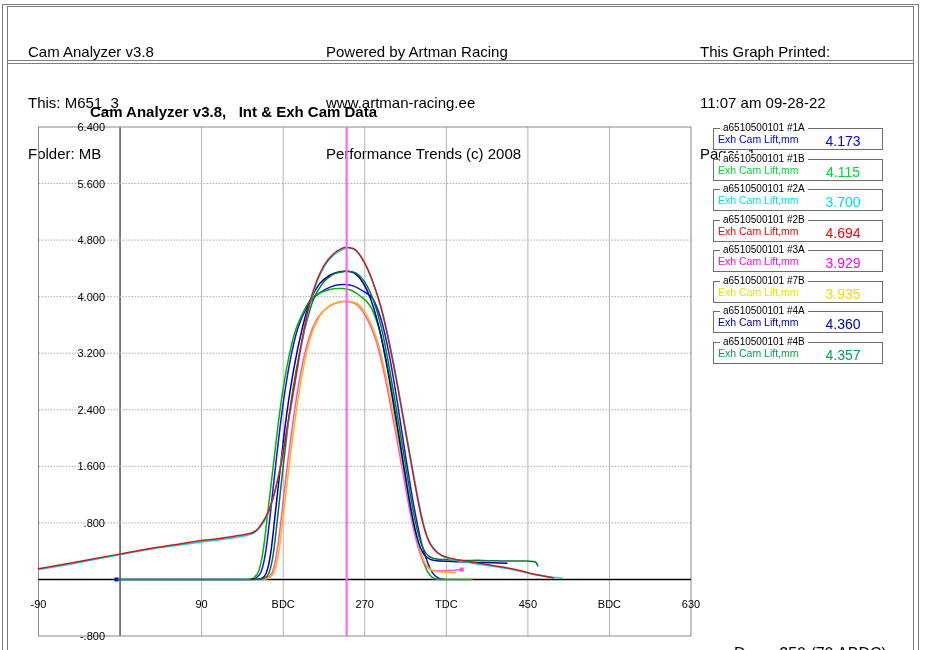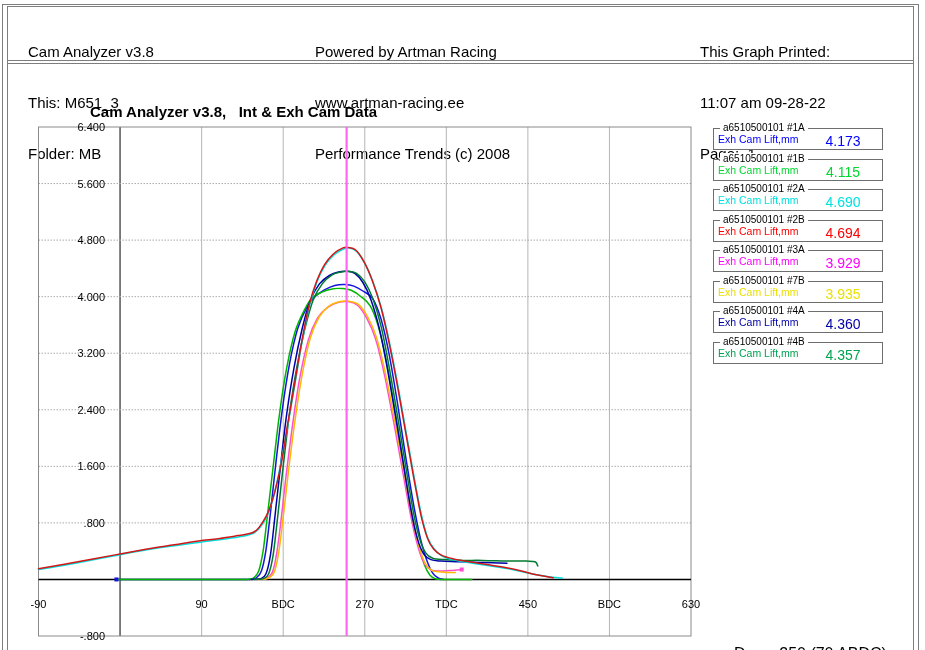--- a/index.html
+++ b/index.html
@@ -4,21 +4,21 @@
 <style>
   html,body{margin:0;padding:0}
   body{width:925px;height:650px;position:relative;background:#fff;overflow:hidden;
        font-family:"Liberation Sans",sans-serif;color:#000}
   .abs{position:absolute}
   #frame-outer{left:2px;top:4px;width:915px;height:645px;border:1px solid #7e7e7e;border-bottom:none}
   #frame-inner{left:7px;top:6px;width:905px;height:643px;border:1px solid #7e7e7e;border-bottom:none}
   #header-divider{left:7px;top:60px;width:907px;height:2px;border-top:1px solid #7e7e7e;border-bottom:1px solid #7e7e7e}
   .hdr{font-size:15px;line-height:17px;white-space:pre}
   #hdr-left{left:28px;top:9px}
-  #hdr-center{left:315px;top:9px}
+  #hdr-center{left:326px;top:9px}
   #hdr-right{left:700px;top:9px}
   #chart-title{left:90px;top:103px;font-size:15px;font-weight:bold;white-space:pre}
   #chart-svg{left:0;top:0}
   .legend-box{position:absolute;left:713px;width:168px;height:20px;border:1px solid #6e6e6e;background:transparent}
   .lg-title{position:absolute;top:-7px;left:6px;background:#fff;padding:0 3px;font-size:10px;color:#000;white-space:pre}
   .lg-param{position:absolute;left:4px;top:4px;font-size:10.5px;white-space:pre}
   .lg-value{position:absolute;left:98px;top:4px;width:62px;text-align:center;font-size:14px}
   #footer{left:725px;top:627px;font-size:16px;white-space:pre}
   #footer-value{margin-left:16px}
 </style>
@@ -109,21 +109,21 @@
       <span class="lg-value" style="color: rgb(0, 0, 255);">4.173</span>
     </div>
     <div class="legend-box" style="top: 158.5px;">
       <span class="lg-title">a6510500101 #1B</span>
       <span class="lg-param" style="color: rgb(0, 216, 48);">Exh Cam Lift,mm</span>
       <span class="lg-value" style="color: rgb(0, 216, 48);">4.115</span>
     </div>
     <div class="legend-box" style="top: 189px;">
       <span class="lg-title">a6510500101 #2A</span>
       <span class="lg-param" style="color: rgb(0, 224, 224);">Exh Cam Lift,mm</span>
-      <span class="lg-value" style="color: rgb(0, 224, 224);">4.690</span>
+      <span class="lg-value" style="color: rgb(0, 224, 224);">3.700</span>
     </div>
     <div class="legend-box" style="top: 219.5px;">
       <span class="lg-title">a6510500101 #2B</span>
       <span class="lg-param" style="color: rgb(255, 0, 0);">Exh Cam Lift,mm</span>
       <span class="lg-value" style="color: rgb(255, 0, 0);">4.694</span>
     </div>
     <div class="legend-box" style="top: 250px;">
       <span class="lg-title">a6510500101 #3A</span>
       <span class="lg-param" style="color: rgb(255, 0, 255);">Exh Cam Lift,mm</span>
       <span class="lg-value" style="color: rgb(255, 0, 255);">3.929</span>

